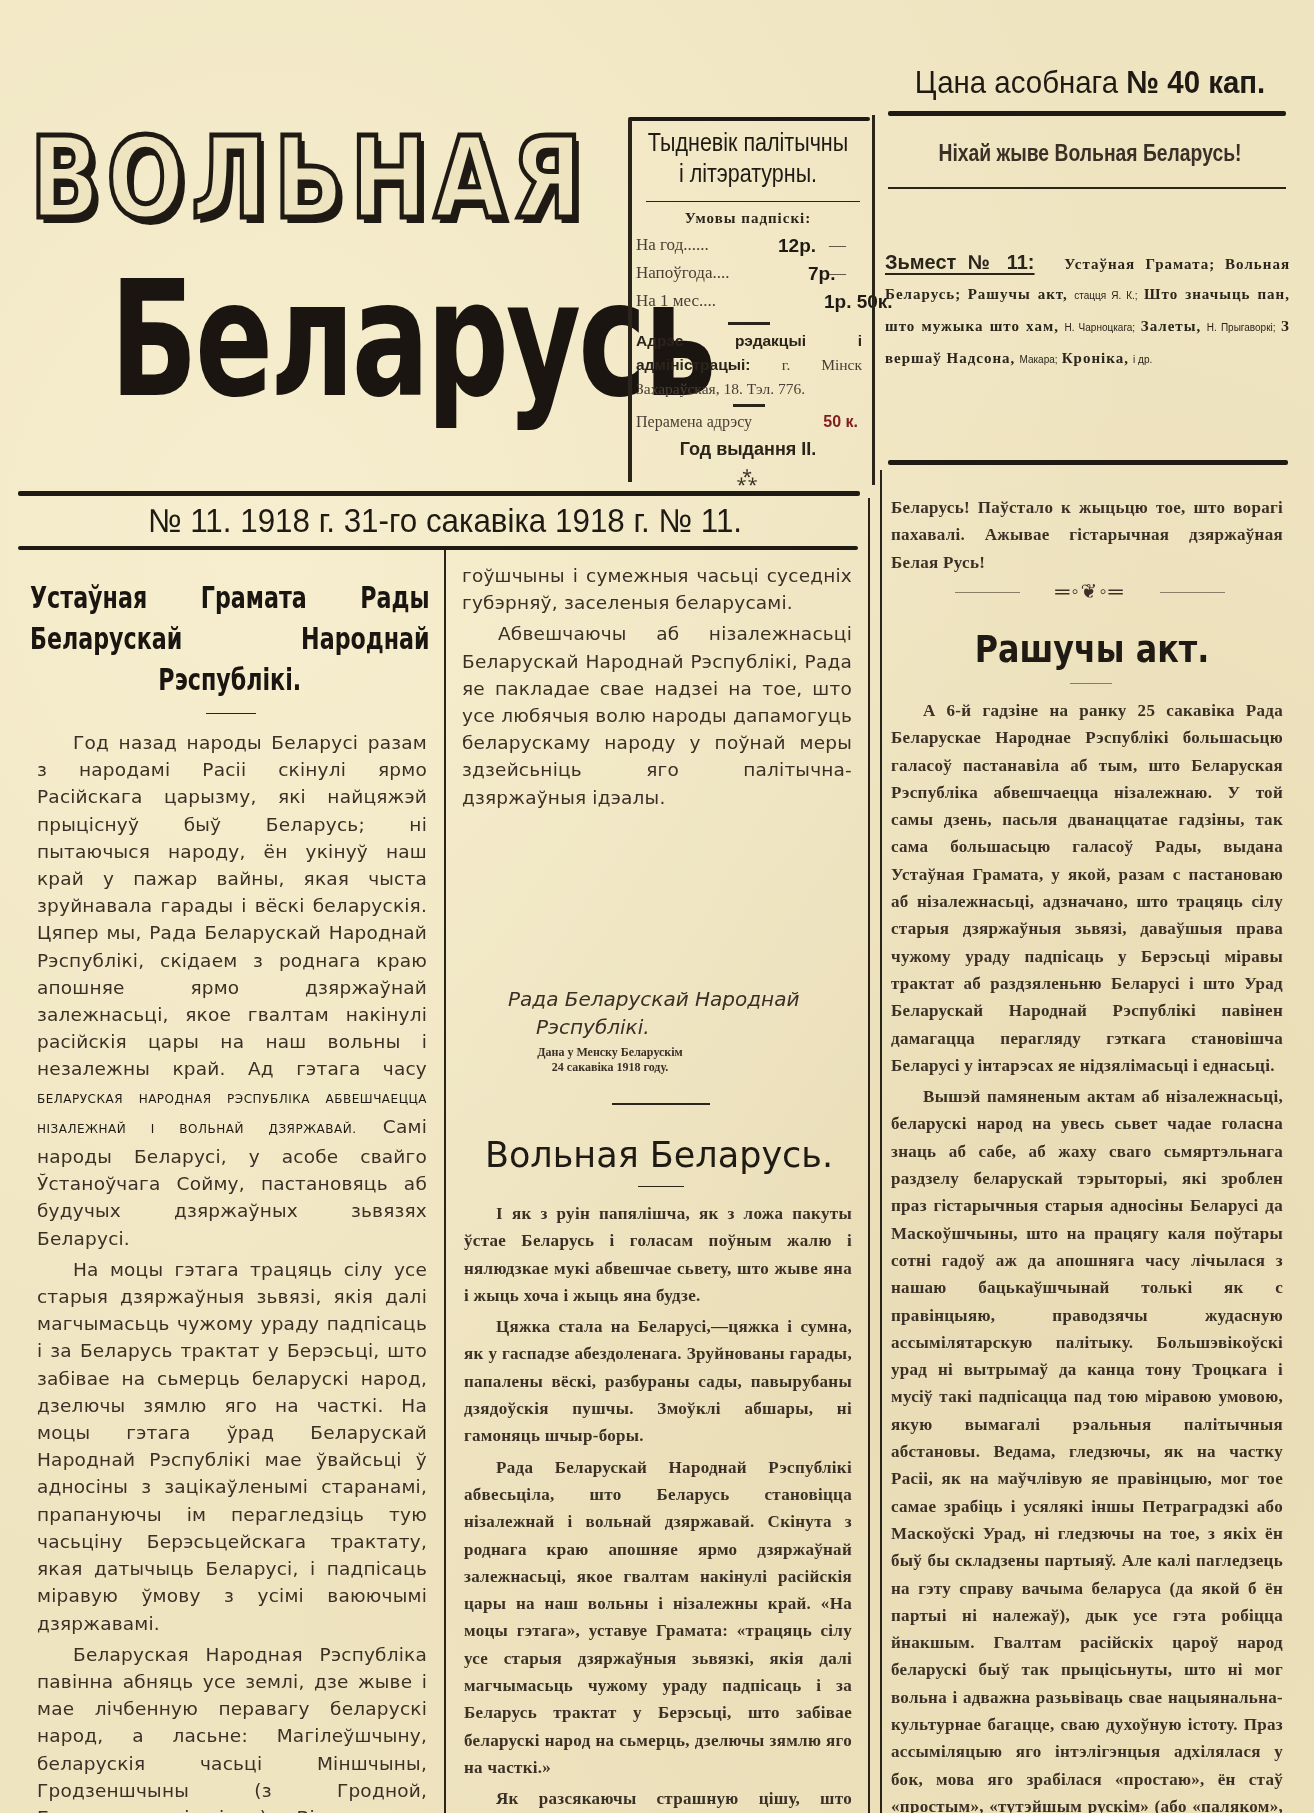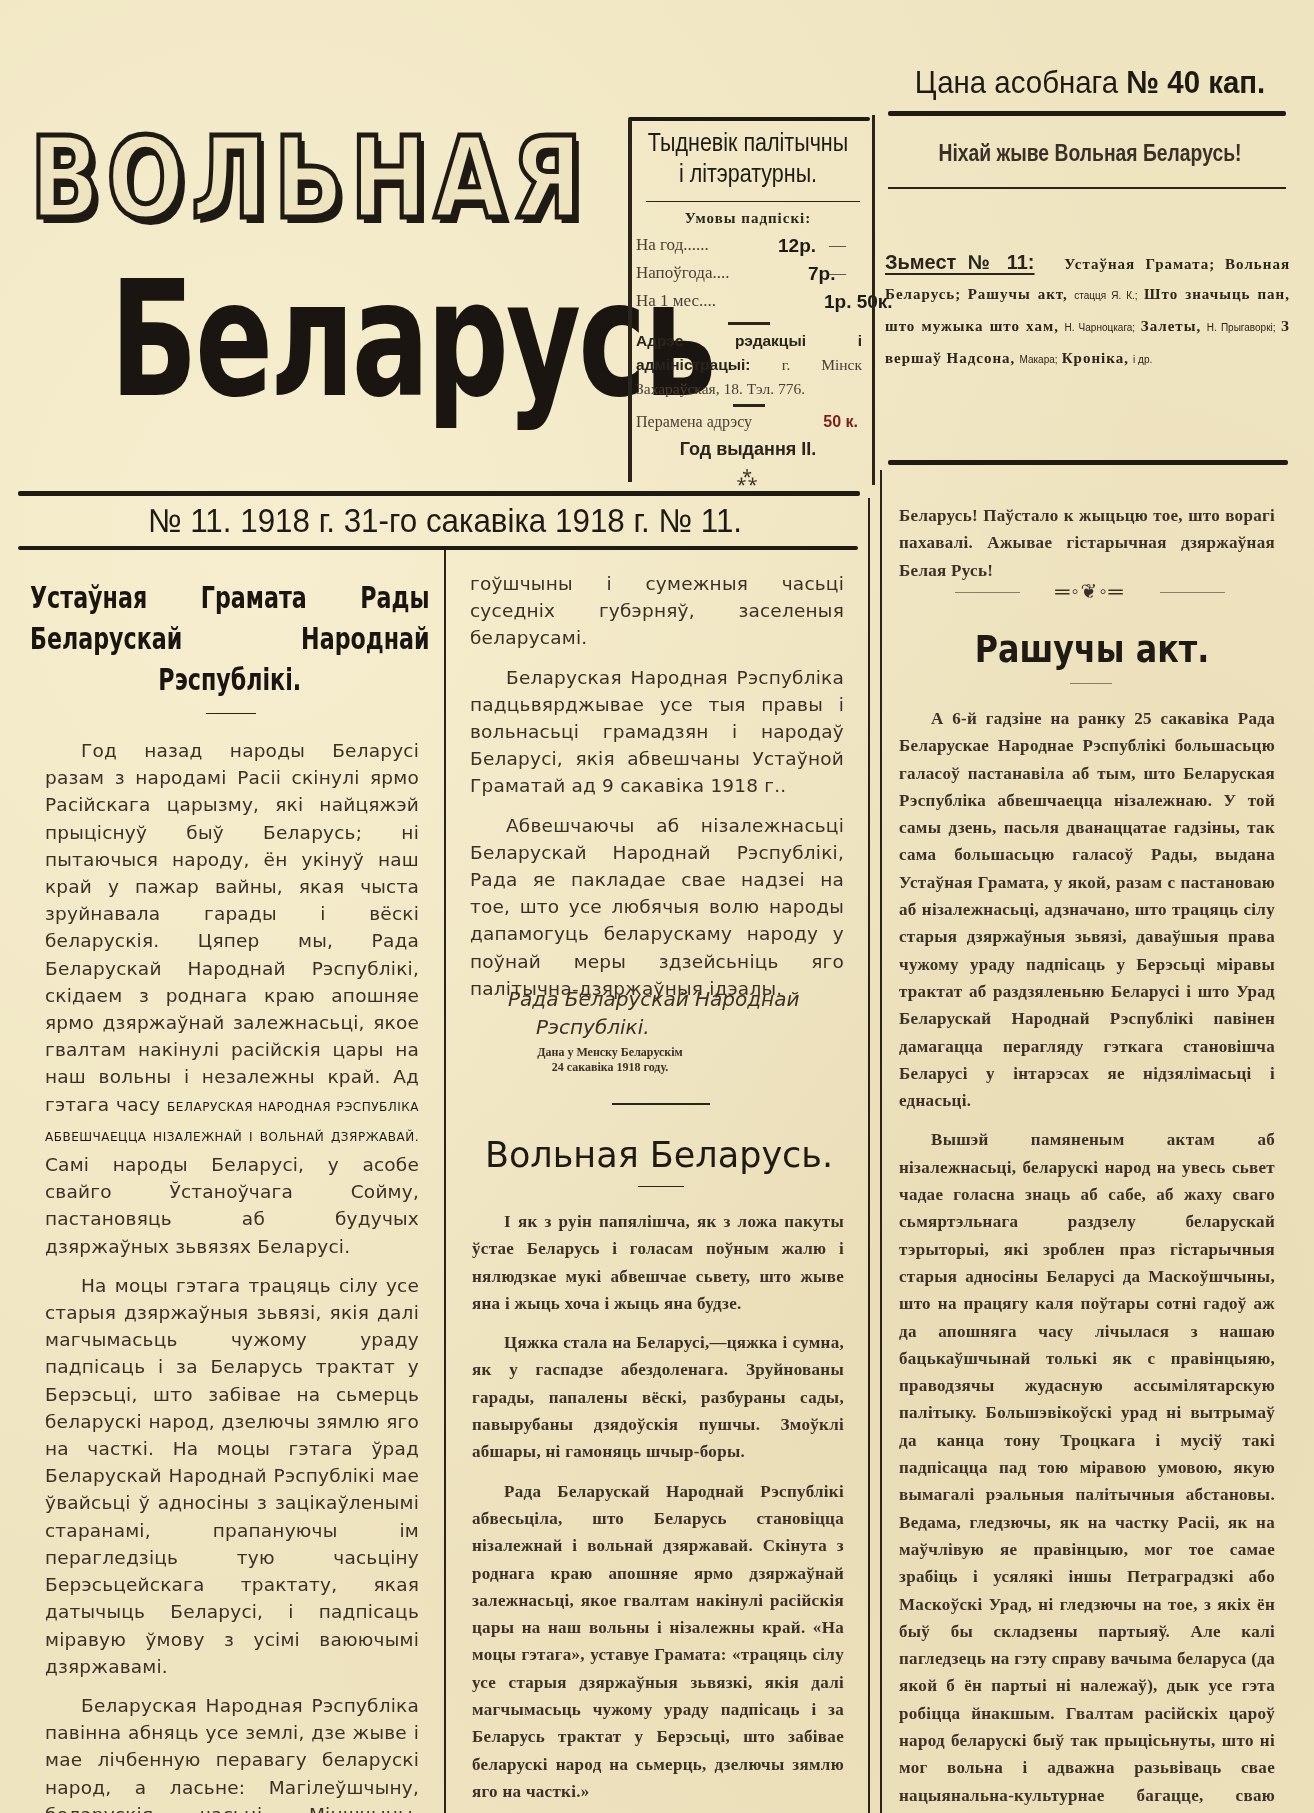--- a/index.html
+++ b/index.html
@@ -86,21 +86,21 @@
 
   
   .issue-line {
     left: 30px; top: 501px; width: 830px; text-align: center;
     font-family: "Liberation Sans", sans-serif; font-size: 33px; line-height: 40px; color: #1f1a14;
     transform: scaleX(0.95); transform-origin: center top; white-space: nowrap;
   }
 
   
   .col { position: absolute; text-align: justify; }
-  .col p { margin: 12px; text-indent: 36px; }
+  .col p { margin: 4px; text-indent: 36px; }
   .sans-body { font-family: "DejaVu Sans", sans-serif; font-size: 18.5px; line-height: 27.2px; color: #3a3026; letter-spacing: 0.2px; }
   .serif-body { font-family: "Liberation Serif", serif; font-size: 17px; line-height: 27.3px; color: #3a3026; font-weight: bold; letter-spacing: 0.3px; }
   .serif-body p { text-indent: 32px; }
   .caps { font-family: "DejaVu Sans", sans-serif; font-size: 12px; letter-spacing: 0.5px; color: #1f1a14; }
 
   .art-title {
     font-family: "DejaVu Sans", sans-serif; font-weight: bold; font-size: 30px; line-height: 41px;
     color: #1a1510; text-align: justify; text-align-last: center;
     transform: scaleX(0.74); transform-origin: left top; width: 500px;
   }
@@ -199,21 +199,20 @@
 </div>
 <div class="rule-thin" style="left:206px; top:713px; width:50px; height:1px;"></div>
 <div class="col sans-body" style="left:33px; top:725px; width:398px; height:1088px; overflow:hidden;">
   <p><span>Год назад народы Беларусі разам з народамі Расіі скінулі ярмо Расійскага царызму, які найцяжэй прыціснуў быў Беларусь; ні пытаючыся народу, ён укінуў наш край у пажар вайны, якая чыста зруйнавала гарады і вёскі беларускія. Цяпер мы, Рада Беларускай Народнай Рэспублікі, скідаем з роднага краю апошняе ярмо дзяржаўнай залежнасьці, якое гвалтам накінулі расійскія цары на наш вольны і незалежны край. Ад гэтага часу</span> <span class="caps">БЕЛАРУСКАЯ НАРОДНАЯ РЭСПУБЛІКА АБВЕШЧАЕЦЦА НІЗАЛЕЖНАЙ І ВОЛЬНАЙ ДЗЯРЖАВАЙ.</span> <span>Самі народы Беларусі, у асобе свайго Ўстаноўчага Сойму, пастановяць аб будучых дзяржаўных зьвязях Беларусі.</span></p>
   <p>На моцы гэтага трацяць сілу усе старыя дзяржаўныя зьвязі, якія далі магчымасьць чужому ураду падпісаць і за Беларусь трактат у Берэсьці, што забівае на сьмерць беларускі народ, дзелючы зямлю яго на часткі. На моцы гэтага ўрад Беларускай Народнай Рэспублікі мае ўвайсьці ў адносіны з зацікаўленымі старанамі, прапануючы ім перагледзіць тую часьціну Берэсьцейскага трактату, якая датычыць Беларусі, і падпісаць мiравую ўмову з усімі ваюючымі дзяржавамі.</p>
   <p>Беларуская Народная Рэспубліка павінна абняць усе землі, дзе жыве і мае лічбенную перавагу беларускі народ, а ласьне: Магілеўшчыну, беларускія часьці Міншчыны, Гродзеншчыны (з Гродной, Беластокам і інш.) Віленшчыны, Віцебшчыны, Смаленшчыны, Чарнігоўшчыны і сумежныя часьці суседніх губэрняў, заселеныя беларусамі.</p>
 </div>
 
 <div class="col sans-body" style="left:458px; top:558px; width:398px;">
   <p style="text-indent:0;">гоўшчыны і сумежныя часьці суседніх губэрняў, заселеныя беларусамі.</p>
-  <p>Беларуская Народная Рэспубліка падцьвярджывае усе тыя правы і вольнасьці грамадзян і народаў Беларусі, якія абвешчаны Устаўной Граматай ад 9 сакавіка 1918 г..</p>
   <p>Абвешчаючы аб нізалежнасьці Беларускай Народнай Рэспублікі, Рада яе пакладае свае надзеі на тое, што усе любячыя волю народы дапамогуць беларускаму народу у поўнай меры здзейсьніць яго палітычна-дзяржаўныя ідэалы.</p>
 </div>
 <div class="col signature" style="left:508px; top:985px; width:360px;">
   <div>Рада Беларускай Народнай</div>
   <div style="padding-left:28px;">Рэспублікі.</div>
 </div>
 <div class="col place" style="left:485px; top:1045px; width:250px;">
   <div>Дана у Менску Беларускім</div>
   <div>24 сакавіка 1918 году.</div>
 </div>

